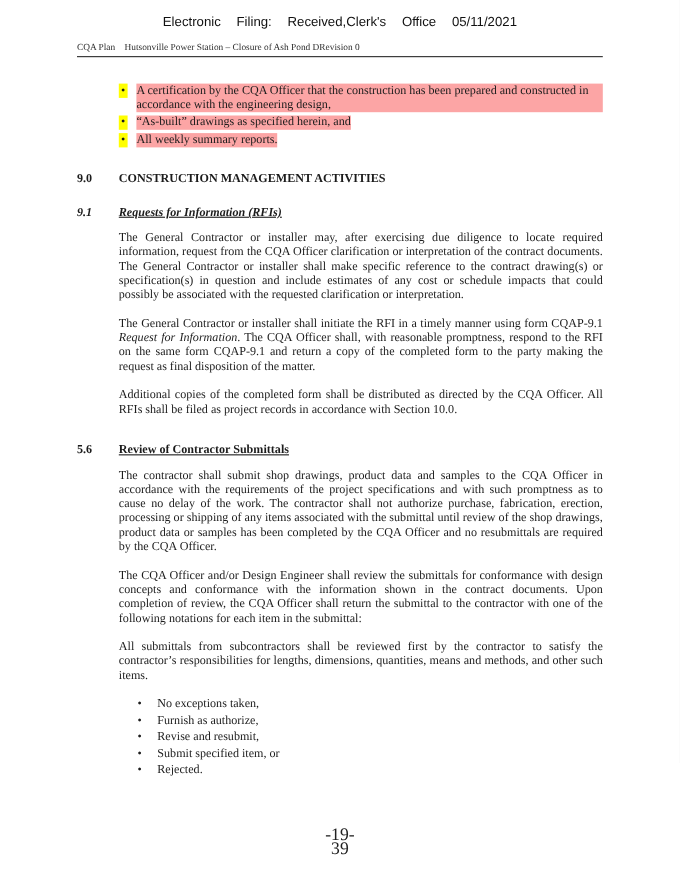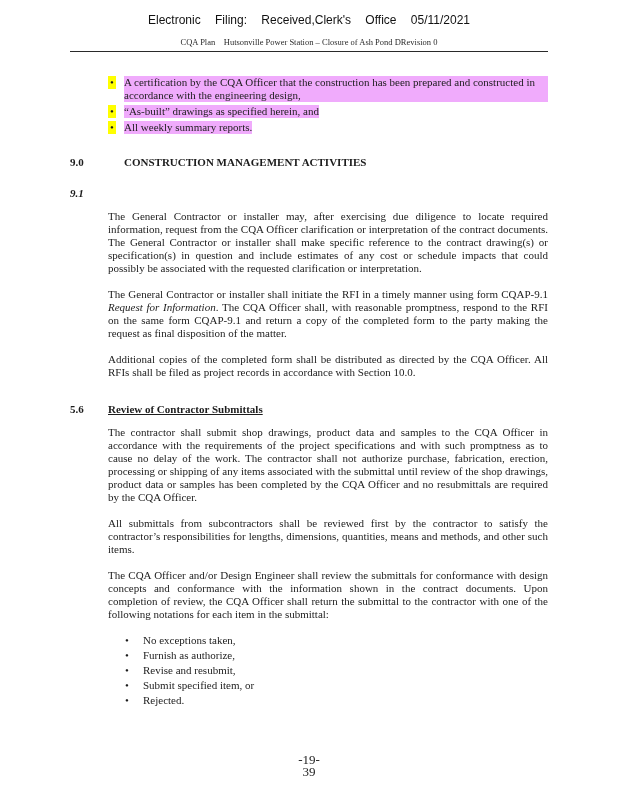--- a/index.html
+++ b/index.html
@@ -22,21 +22,21 @@
     font-size: 12px;
     text-align: center;
     word-spacing: 11px;
     color: #111;
     margin-bottom: 9px;
     white-space: nowrap;
   }
 
   .doc-header {
     display: flex;
-    justify-content: center;
+    justify-content: flex-start;
     font-size: 8.5px;
     color: #2b2b2b;
   }
   .doc-header span { white-space: pre; }
 
   .rule {
     border: none;
     border-top: 1.3px solid #2a2a2a;
     margin-top: 2px;
   }
@@ -44,47 +44,47 @@
   .hl-list { margin-top: 24px; margin-left: 38px; }
   .hl-item { display: flex; margin-bottom: 3px; }
   .hl-item .bullet {
     width: 8px;
     margin-right: 8px;
     background: #ffff00;
     height: 13px;
     text-align: center;
     flex: 0 0 auto;
   }
-  .hl-text { background: #f0abfc; }
+  .hl-text { background: #fca5a5; }
 
   .sec { display: flex; font-weight: bold; }
   .sec-num { width: 38px; flex: 0 0 auto; }
   .sec-title.underline { text-decoration: underline; }
-  .mt-sec90 { margin-top: 22px; gap: 16px; }
+  .mt-sec90 { margin-top: 22px; }
   .mt-sec91 { margin-top: 18px; font-style: italic; }
   .mt-sec92 { margin-top: 24px; }
 
   .para {
     margin-left: 38px;
     text-align: justify;
     margin-top: 13px;
   }
   .para.first { margin-top: 10px; }
 
   .plain-list { margin-left: 55px; margin-top: 13px; }
   .plain-item { display: flex; margin-bottom: 2px; }
   .plain-item .bullet { width: 8px; margin-right: 10px; flex: 0 0 auto; }
 
   .footer {
     position: absolute;
     left: 0;
     right: 0;
     bottom: 22px;
     text-align: center;
-    font-size: 13px;
+    font-size: 16px;
     line-height: 12px;
     color: #222;
   }
 </style>
 </head>
 <body>
 
 <div class="page">
 
   <div class="stamp">Electronic Filing: Received,Clerk's Office 05/11/2021</div>
@@ -111,38 +111,39 @@
     </div>
   </div>
 
   <div class="sec mt-sec90">
     <span class="sec-num">9.0</span>
     <span class="sec-title">CONSTRUCTION MANAGEMENT ACTIVITIES</span>
   </div>
 
   <div class="sec mt-sec91">
     <span class="sec-num">9.1</span>
+    <span class="sec-title underline">Requests for Information (RFIs)</span>
   </div>
 
   <p class="para first">The General Contractor or installer may, after exercising due diligence to locate required information, request from the CQA Officer clarification or interpretation of the contract documents.  The General Contractor or installer shall make specific reference to the contract drawing(s) or specification(s) in question and include estimates of any cost or schedule impacts that could possibly be associated with the requested clarification or interpretation.</p>
 
   <p class="para"><span>The General Contractor or installer shall initiate the RFI in a timely manner using form CQAP-9.1 </span><em>Request for Information</em><span>.  The CQA Officer shall, with reasonable promptness, respond to the RFI on the same form CQAP-9.1 and return a copy of the completed form to the party making the request as final disposition of the matter.</span></p>
 
   <p class="para">Additional copies of the completed form shall be distributed as directed by the CQA Officer.  All RFIs shall be filed as project records in accordance with Section 10.0.</p>
 
   <div class="sec mt-sec92">
     <span class="sec-num">5.6</span>
     <span class="sec-title underline">Review of Contractor Submittals</span>
   </div>
 
   <p class="para first">The contractor shall submit shop drawings, product data and samples to the CQA Officer in accordance with the requirements of the project specifications and with such promptness as to cause no delay of the work.  The contractor shall not authorize purchase, fabrication, erection, processing or shipping of any items associated with the submittal until review of the shop drawings, product data or samples has been completed by the CQA Officer and no resubmittals are required by the CQA Officer.</p>
 
+  <p class="para">The CQA Officer and/or Design Engineer shall review the submittals for conformance with design concepts and conformance with the information shown in the contract documents.  Upon completion of review, the CQA Officer shall return the submittal to the contractor with one of the following notations for each item in the submittal:</p>
+
   <p class="para">All submittals from subcontractors shall be reviewed first by the contractor to satisfy the contractor’s responsibilities for lengths, dimensions, quantities, means and methods, and other such items.</p>
-
-  <p class="para">The CQA Officer and/or Design Engineer shall review the submittals for conformance with design concepts and conformance with the information shown in the contract documents.  Upon completion of review, the CQA Officer shall return the submittal to the contractor with one of the following notations for each item in the submittal:</p>
 
   <div class="plain-list">
     <div class="plain-item">
       <span class="bullet">•</span>
       <span>No exceptions taken,</span>
     </div>
     <div class="plain-item">
       <span class="bullet">•</span>
       <span>Furnish as authorize,</span>
     </div>

